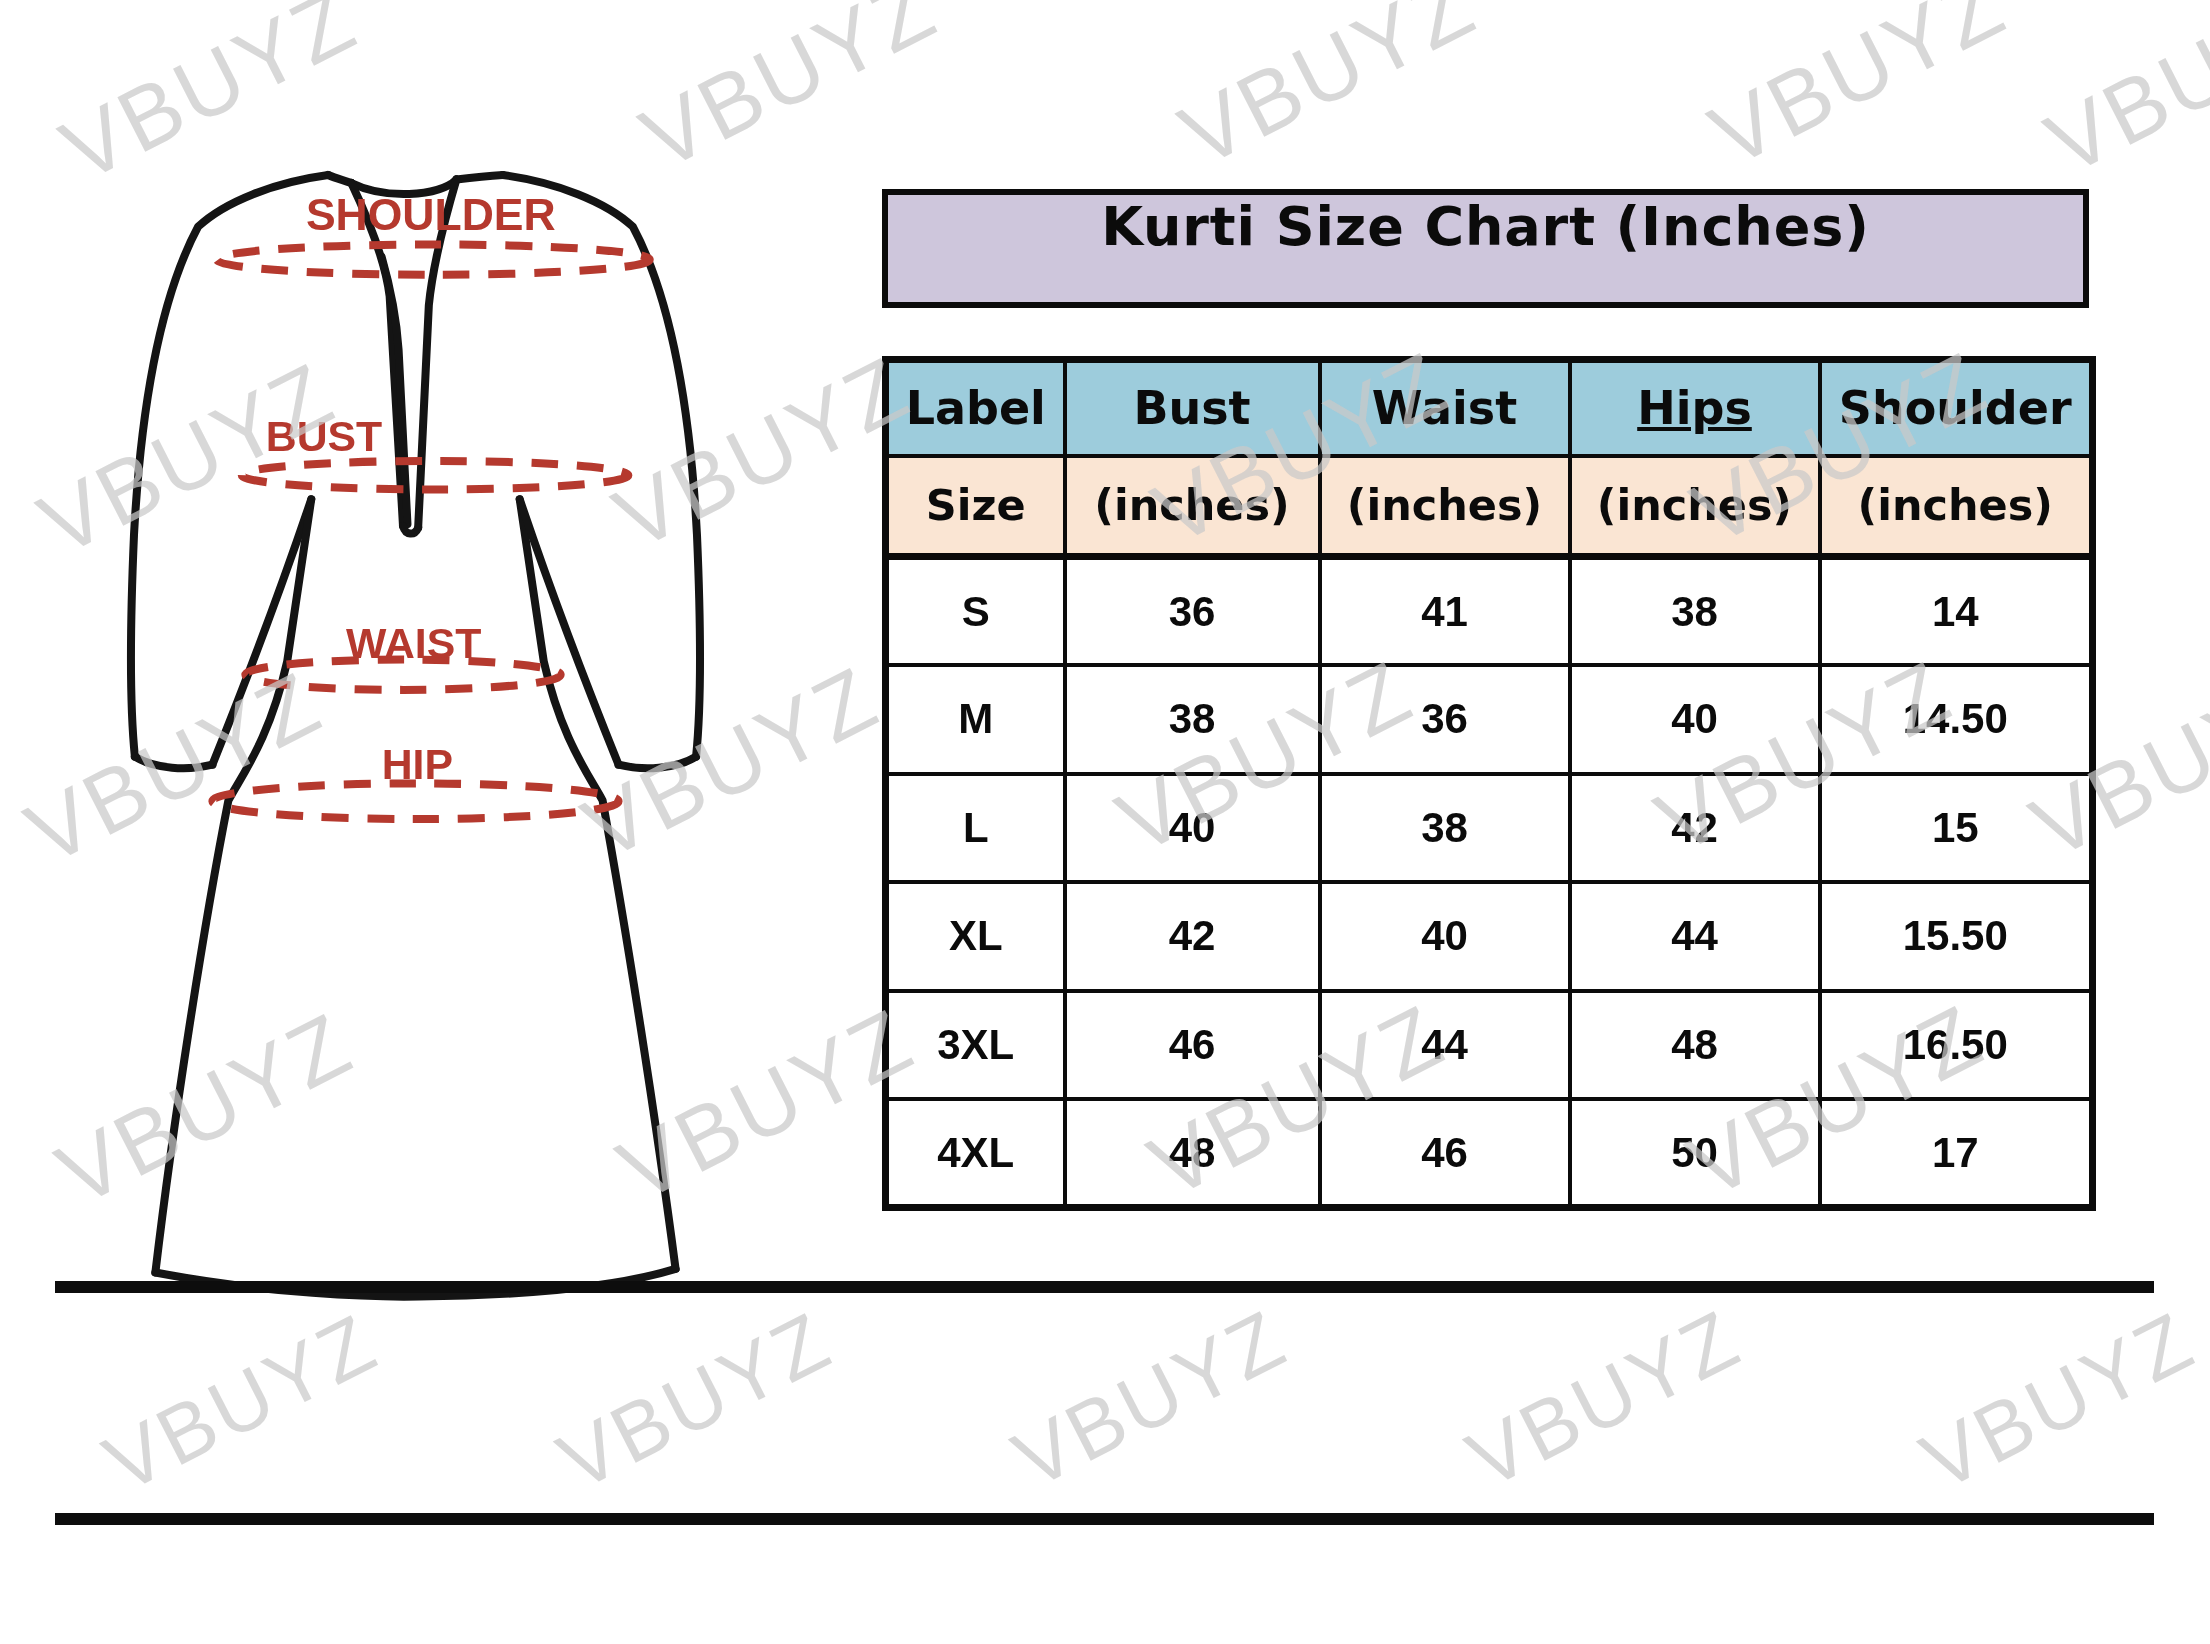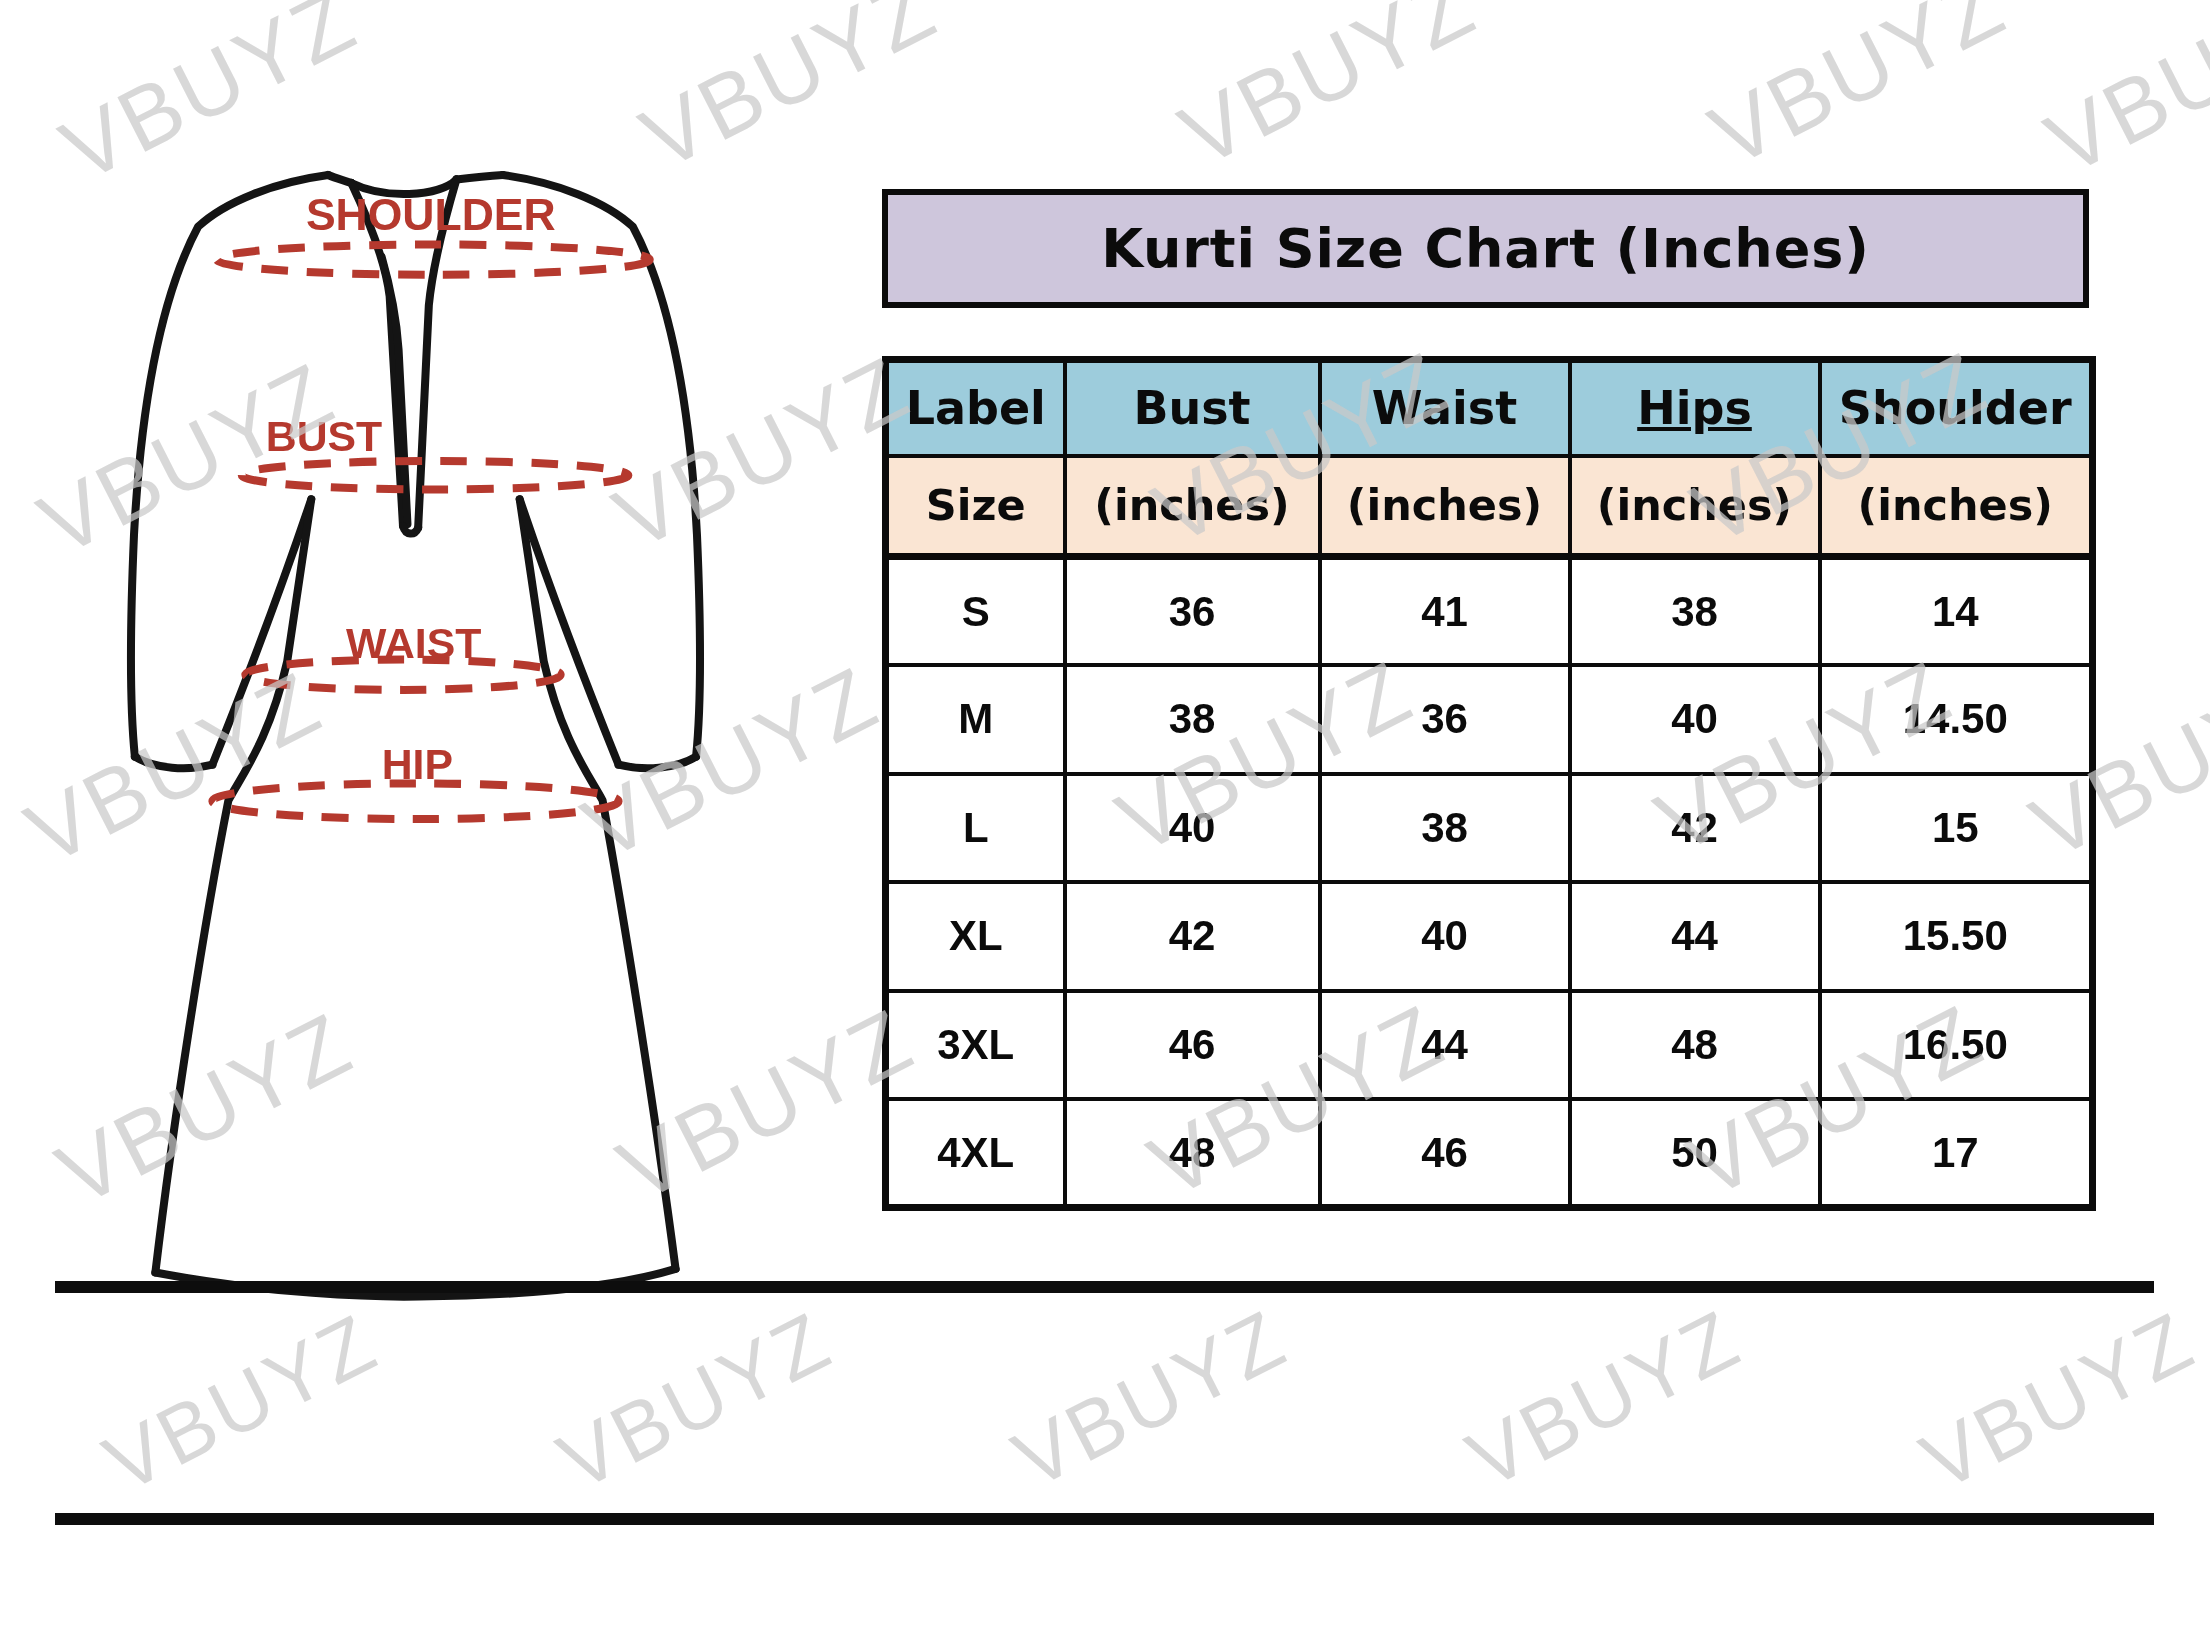--- a/index.html
+++ b/index.html
@@ -30,21 +30,21 @@
   
   .figure{
     position:absolute;left:85px;top:125px;width:677px;height:1185px;z-index:10;
   }
 
   
   .title-box{
     position:absolute;left:882px;top:189px;width:1207px;height:119px;
     box-sizing:border-box;
     border:6.2px solid #0b0b0b;
-    display:flex;align-items:center;justify-content:center;
+    display:flex;align-items:flex-start;justify-content:center;
     z-index:10;
   }
   .title-box h1{
     margin:0;font-size:54px;font-weight:bold;color:#0b0b0b;
     font-family:"DejaVu Sans", sans-serif;
     letter-spacing:0.9px;
   }
 
   
   .size-table{

